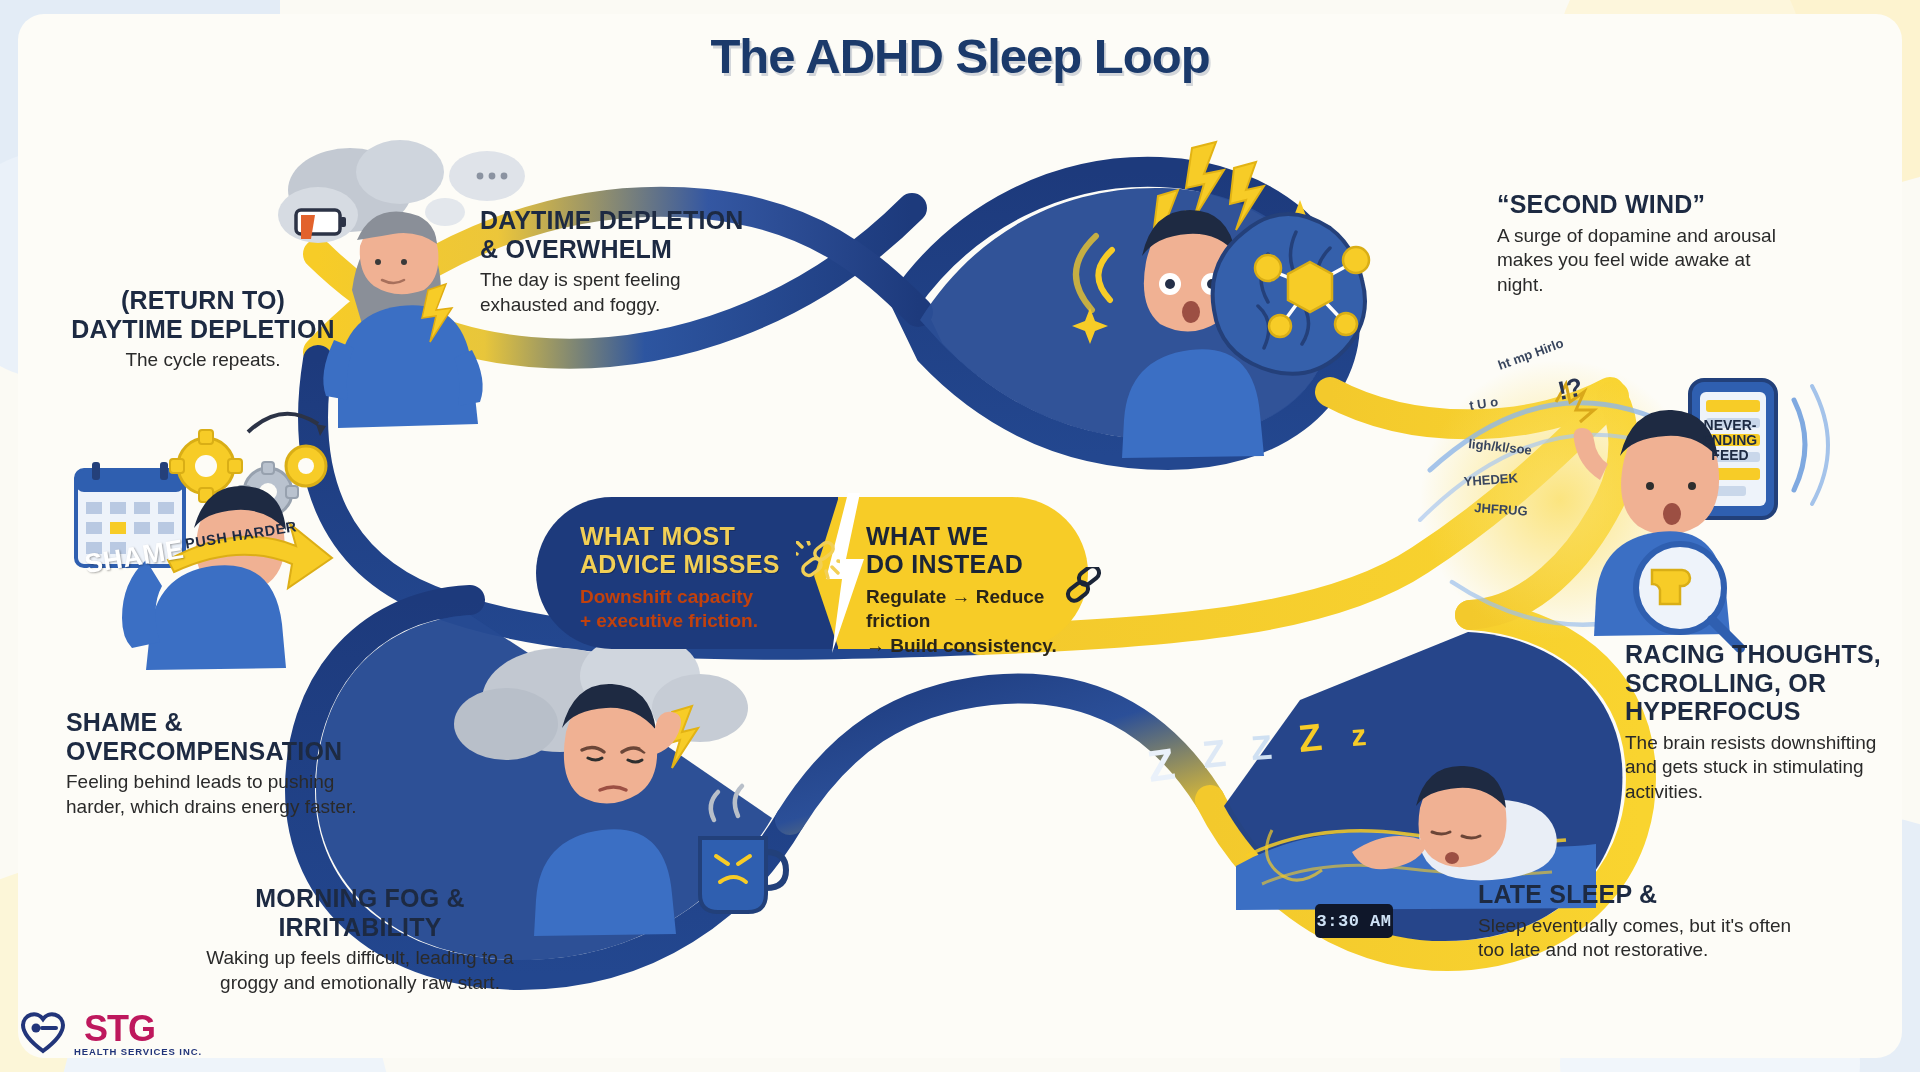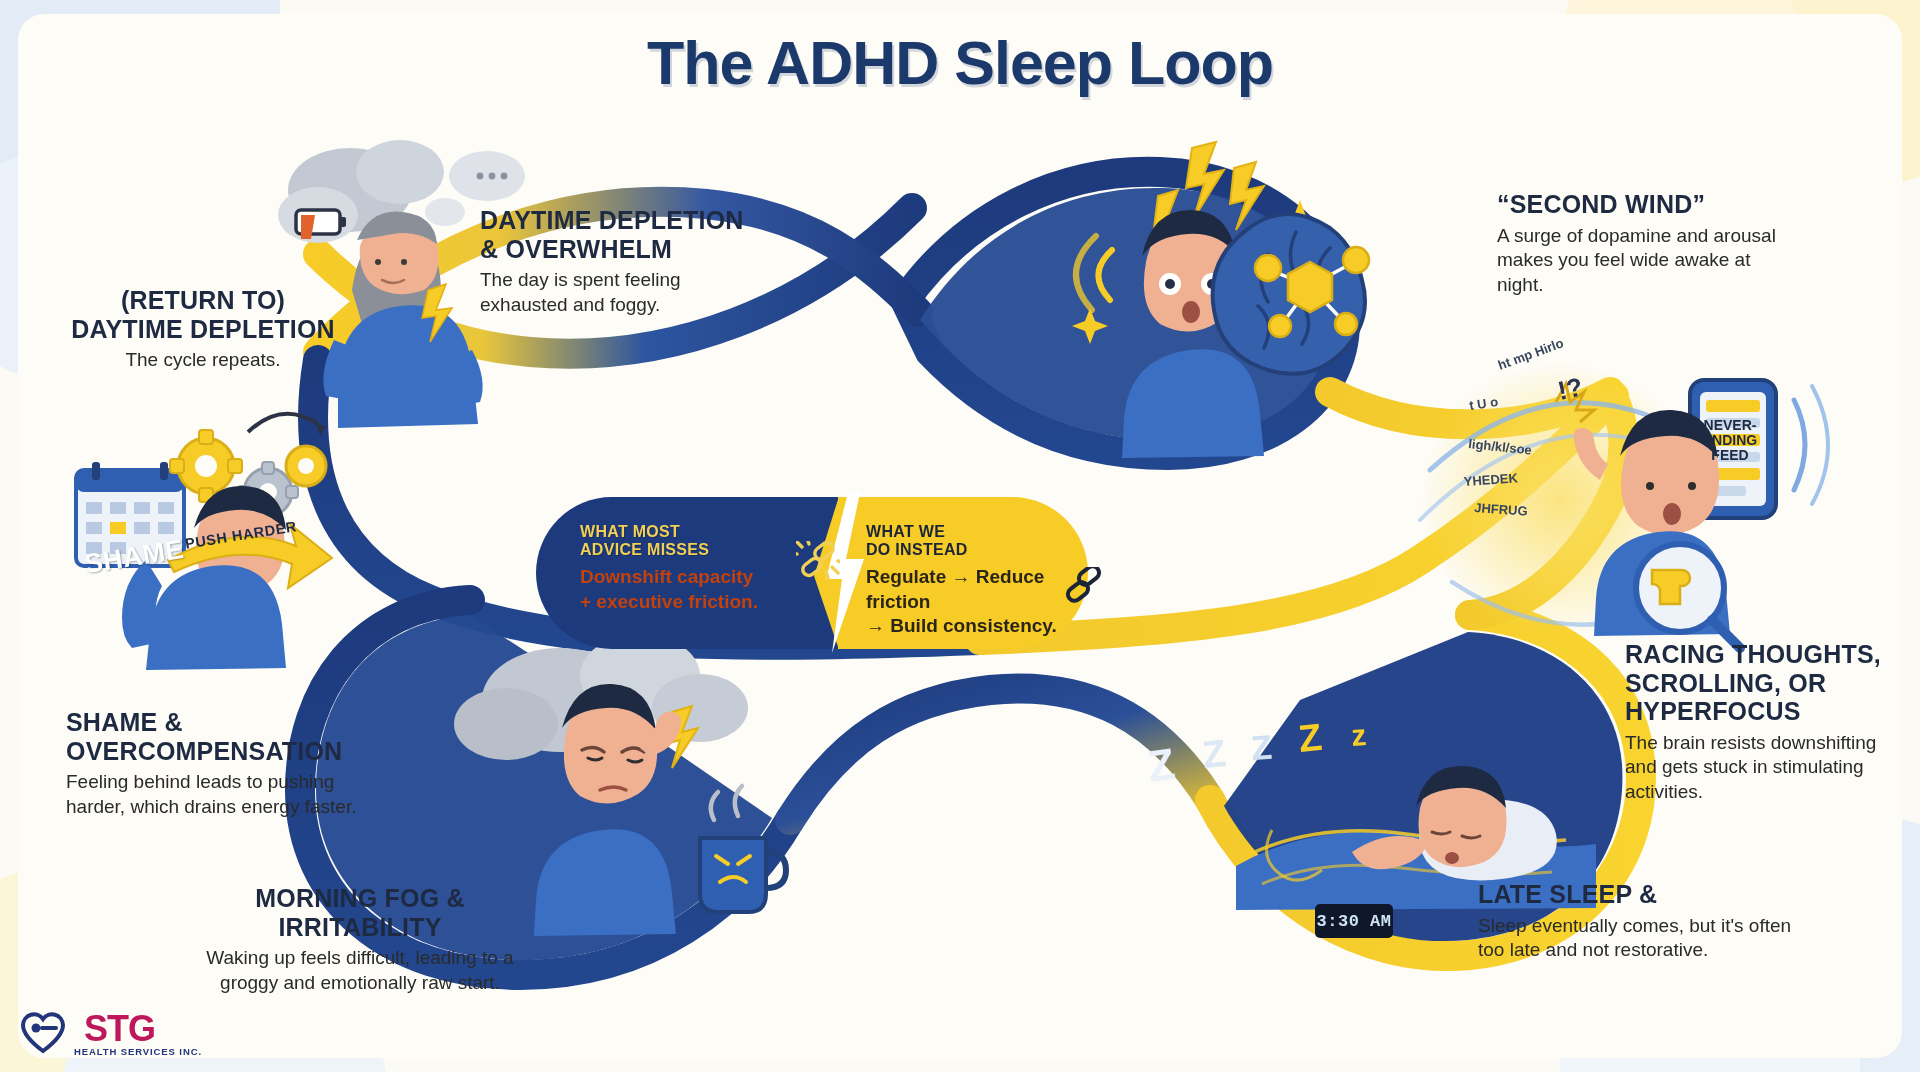--- a/index.html
+++ b/index.html
@@ -19,21 +19,21 @@
   .bl-tr2{right:120px;top:-60px;width:240px;height:200px;background:#fdf6dc;}
   .bl-bl{left:-120px;bottom:-150px;width:420px;height:360px;background:#fcf6d8;}
   .bl-bl2{left:60px;bottom:-200px;width:330px;height:330px;background:#eef4fa;}
   .bl-br{right:-160px;bottom:-170px;width:480px;height:430px;background:#e6eef7;}
   .bl-br2{right:60px;bottom:-120px;width:300px;height:260px;background:#f1f6fb;}
   .paper{position:absolute;left:18px;top:14px;right:18px;bottom:14px;background:#fdfcf7;border-radius:26px;}
 
   
   .title{
     position:absolute;left:0;right:0;top:28px;text-align:center;
-    font-size:61px;font-weight:800;letter-spacing:-1px;color:#1b3a6b;
+    font-size:49px;font-weight:800;letter-spacing:-1px;color:#1b3a6b;
     text-shadow:2px 3px 0 rgba(20,45,90,.18);
   }
 
   
   #ribbon{position:absolute;left:0;top:0;width:1920px;height:1072px;}
 
   
   .tblock{position:absolute;}
   .tblock .hd{
     font-size:25px;font-weight:800;line-height:1.14;color:#1d2a42;
@@ -61,21 +61,21 @@
   .ban-right:before{
     content:"";position:absolute;left:-34px;top:0;width:56px;height:152px;background:#f7cc27;
     clip-path:polygon(62% 0,100% 0,100% 100%,62% 100%,18% 52%);
   }
   .bolt{
     position:absolute;left:284px;top:-4px;width:46px;height:160px;z-index:4;
   }
   .ban-txt{position:absolute;z-index:5;}
   .ban-txt.l{left:44px;top:26px;width:248px;}
   .ban-txt.r{left:330px;top:26px;width:220px;}
-  .ban-h{font-size:16px;font-weight:800;line-height:1.1;letter-spacing:.3px;}
+  .ban-h{font-size:25px;font-weight:800;line-height:1.1;letter-spacing:.3px;}
   .ban-h.l{color:#f2cf55;text-shadow:1px 1px 0 rgba(0,0,0,.22);}
   .ban-h.r{color:#1b2537;}
   .ban-b{font-size:19px;font-weight:600;line-height:1.28;margin-top:7px;}
   .ban-b.l{color:#c2410c;}
   .ban-b.r{color:#2a2518;}
   .chainicon{position:absolute;}
   .chainicon.l{left:216px;top:18px;}
   .chainicon.r{left:196px;top:44px;}
 
   

